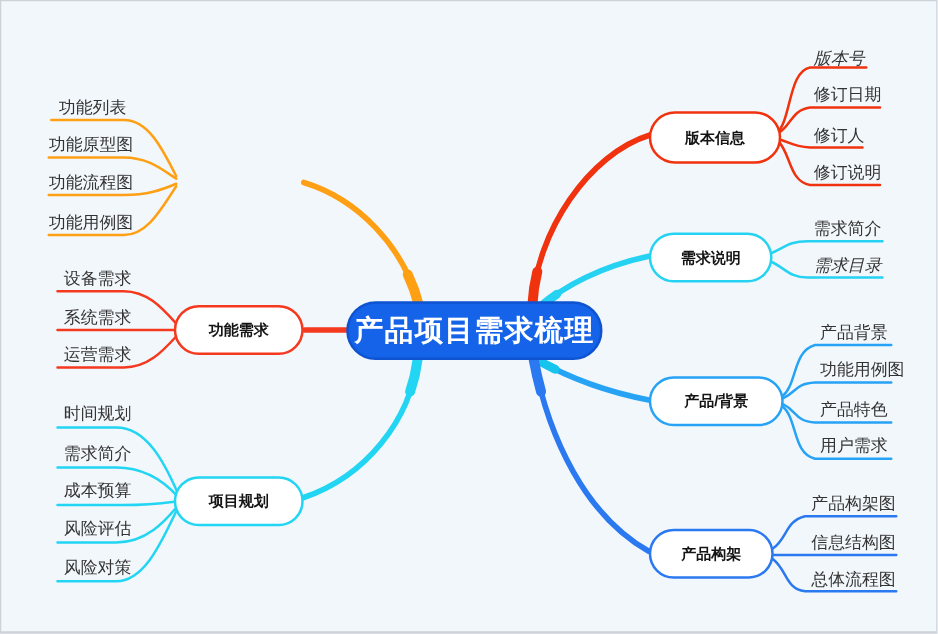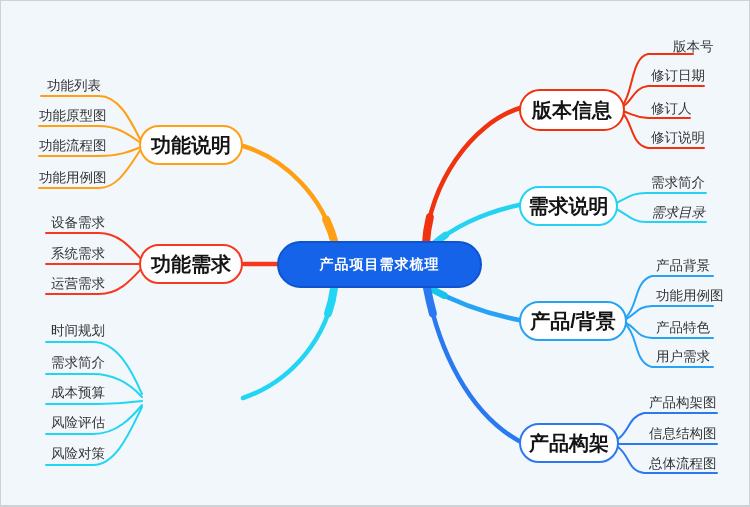--- a/index.html
+++ b/index.html
@@ -11,26 +11,26 @@
   }
   #connectors{position:absolute;left:0;top:0;z-index:1;}
   #connectors path{fill:none;}
   .trunk{stroke-width:4.5;stroke-linecap:round;}
   .trunk-thick{stroke-width:8;stroke-linecap:round;stroke-dasharray:26 2000;}
   .trunk-thick.short{stroke-width:7;stroke-dasharray:16 2000;}
   .fan{stroke-width:2;stroke-linecap:round;}
   .pill{
     position:absolute;z-index:2;display:flex;align-items:center;justify-content:center;
     background:#ffffff;border:2px solid #999;border-radius:21px;
-    font-weight:bold;font-size:20px;color:#141414;white-space:nowrap;cursor:pointer;
+    font-weight:bold;font-size:12px;color:#141414;white-space:nowrap;cursor:pointer;
   }
   .central{
     position:absolute;z-index:2;display:flex;align-items:center;justify-content:center;
     border-radius:24px;border:2px solid transparent;color:#fff;font-weight:bold;
-    font-size:14px;letter-spacing:1px;white-space:nowrap;cursor:pointer;
+    font-size:23px;letter-spacing:1px;white-space:nowrap;cursor:pointer;
   }
   .child{
     position:absolute;z-index:2;font-size:13.5px;font-weight:500;color:#333;
     line-height:17px;white-space:nowrap;cursor:pointer;
   }
 </style>
 </head>
 <body>
 
 <div id="stage" style="background: rgb(242, 247, 252); border-color: rgb(205, 210, 217);">
@@ -99,24 +99,24 @@
 
     <g>
       <path class="fan" d="M 617 438 C 629 430 627 416 643 412 H 716" style="stroke: rgb(43, 121, 240);"></path>
       <path class="fan" d="M 617 443 C 629 443 633 443 643 443 H 716" style="stroke: rgb(43, 121, 240);"></path>
       <path class="fan" d="M 617 446 C 629 455 627 470 643 472 H 716" style="stroke: rgb(43, 121, 240);"></path>
     </g>
   </svg>
 
   <div class="central" style="left: 276px; top: 240px; width: 205px; height: 47px; background: rgb(21, 99, 232); border-color: rgb(14, 83, 207); color: rgb(255, 255, 255);">产品项目需求梳理</div>
 
-  <div class="pill" style="left: 138px; top: 124px; width: 104px; height: 40px; border-color: rgb(255, 160, 20);">功能说明</div>
 
   <div class="pill" style="left: 138px; top: 243px; width: 104px; height: 40px; border-color: rgb(245, 57, 31);">功能需求</div>
 
+  <div class="pill" style="left: 138px; top: 380px; width: 104px; height: 40px; border-color: rgb(34, 213, 243);">项目规划</div>
 
   <div class="pill" style="left: 518px; top: 88px; width: 106px; height: 42px; border-color: rgb(240, 50, 14);">版本信息</div>
 
   <div class="pill" style="left: 518px; top: 185px; width: 99px; height: 40px; border-color: rgb(37, 210, 242); font-family: Liberation Mono, monospace;">需求说明</div>
 
   <div class="pill" style="left: 518px; top: 300px; width: 108px; height: 40px; border-color: rgb(39, 163, 245);">产品/背景</div>
 
   <div class="pill" style="left: 518px; top: 422px; width: 100px; height: 40px; border-color: rgb(43, 121, 240);">产品构架</div>
 
   <div class="child" style="left:46px;top:76px;">功能列表</div>
@@ -127,21 +127,21 @@
   <div class="child" style="left:50px;top:213px;">设备需求</div>
   <div class="child" style="left:50px;top:244px;">系统需求</div>
   <div class="child" style="left:50px;top:274px;">运营需求</div>
 
   <div class="child" style="left:50px;top:321px;">时间规划</div>
   <div class="child" style="left:50px;top:353px;">需求简介</div>
   <div class="child" style="left:50px;top:383px;">成本预算</div>
   <div class="child" style="left:50px;top:413px;">风险评估</div>
   <div class="child" style="left:50px;top:444px;">风险对策</div>
 
-  <div class="child" style="left:672px;top:37px;">版本号</div>
+  <div class="child" style="left:650px;top:37px;font-style:italic;">版本号</div>
   <div class="child" style="left:650px;top:66px;">修订日期</div>
   <div class="child" style="left:650px;top:99px;">修订人</div>
   <div class="child" style="left:650px;top:128px;">修订说明</div>
 
   <div class="child" style="left:650px;top:173px;">需求简介</div>
   <div class="child" style="left:650px;top:203px;font-style:italic;">需求目录</div>
 
   <div class="child" style="left:655px;top:256px;">产品背景</div>
   <div class="child" style="left:655px;top:286px;">功能用例图</div>
   <div class="child" style="left:655px;top:318px;">产品特色</div>

